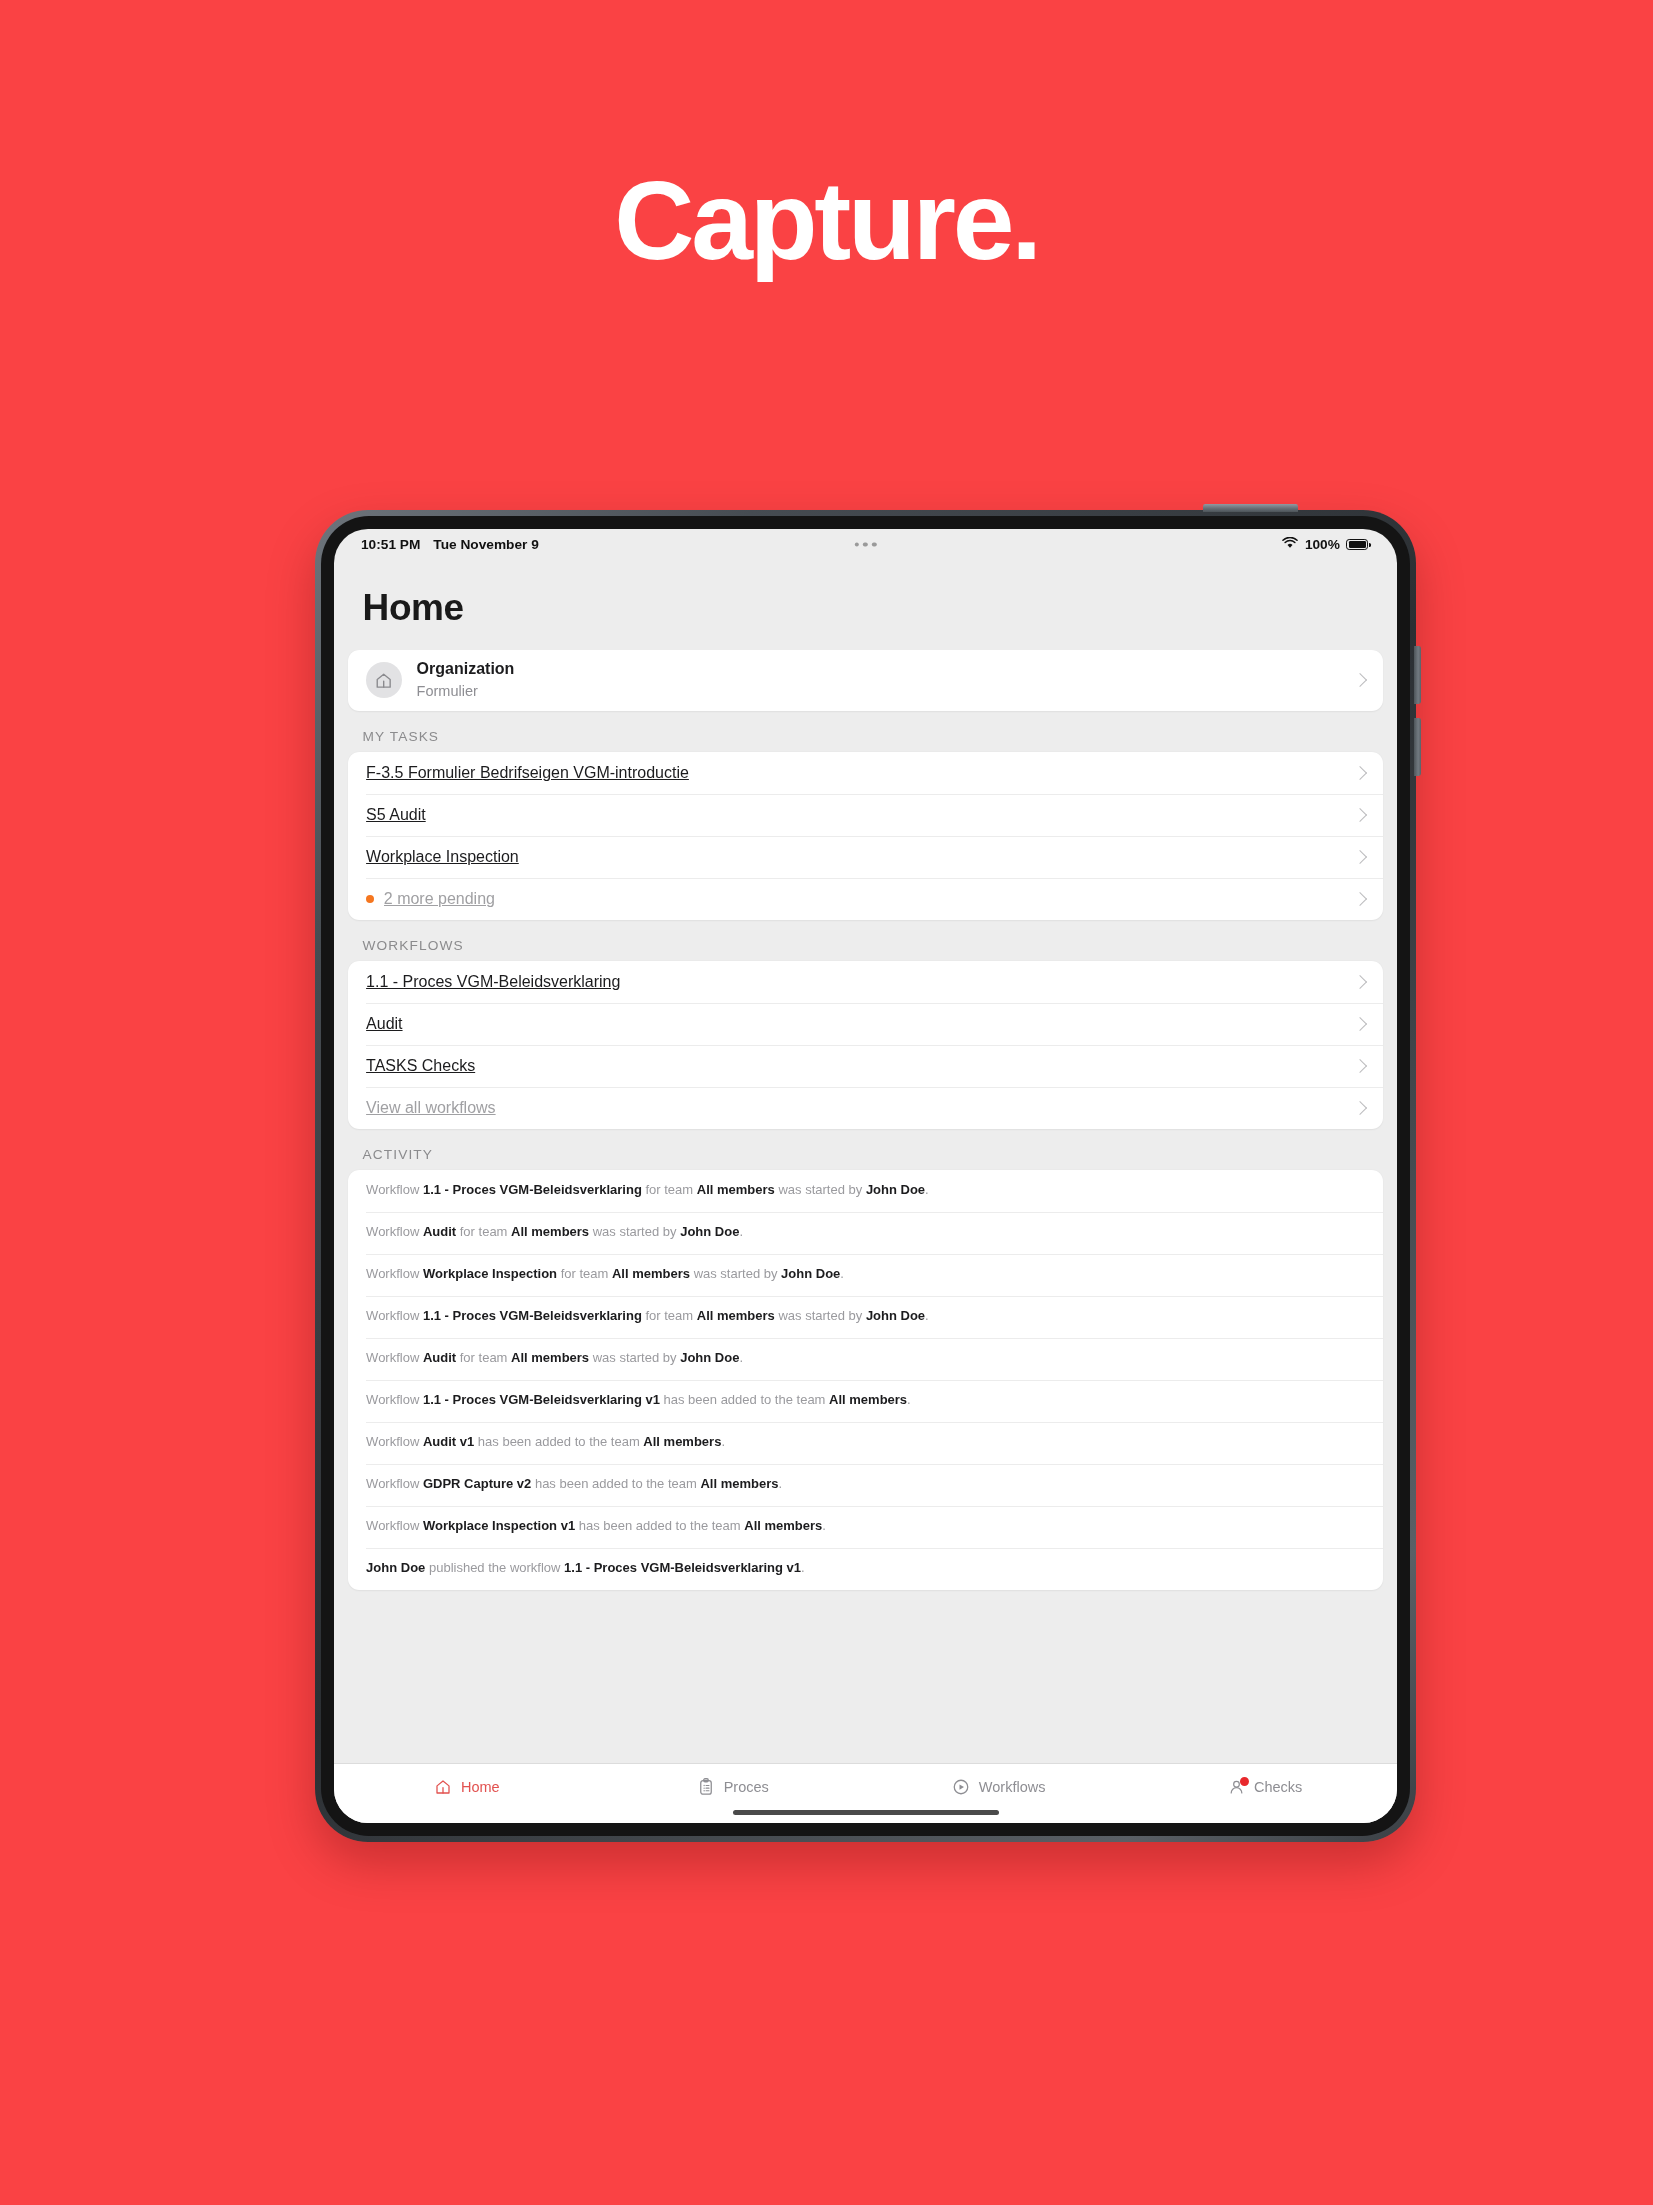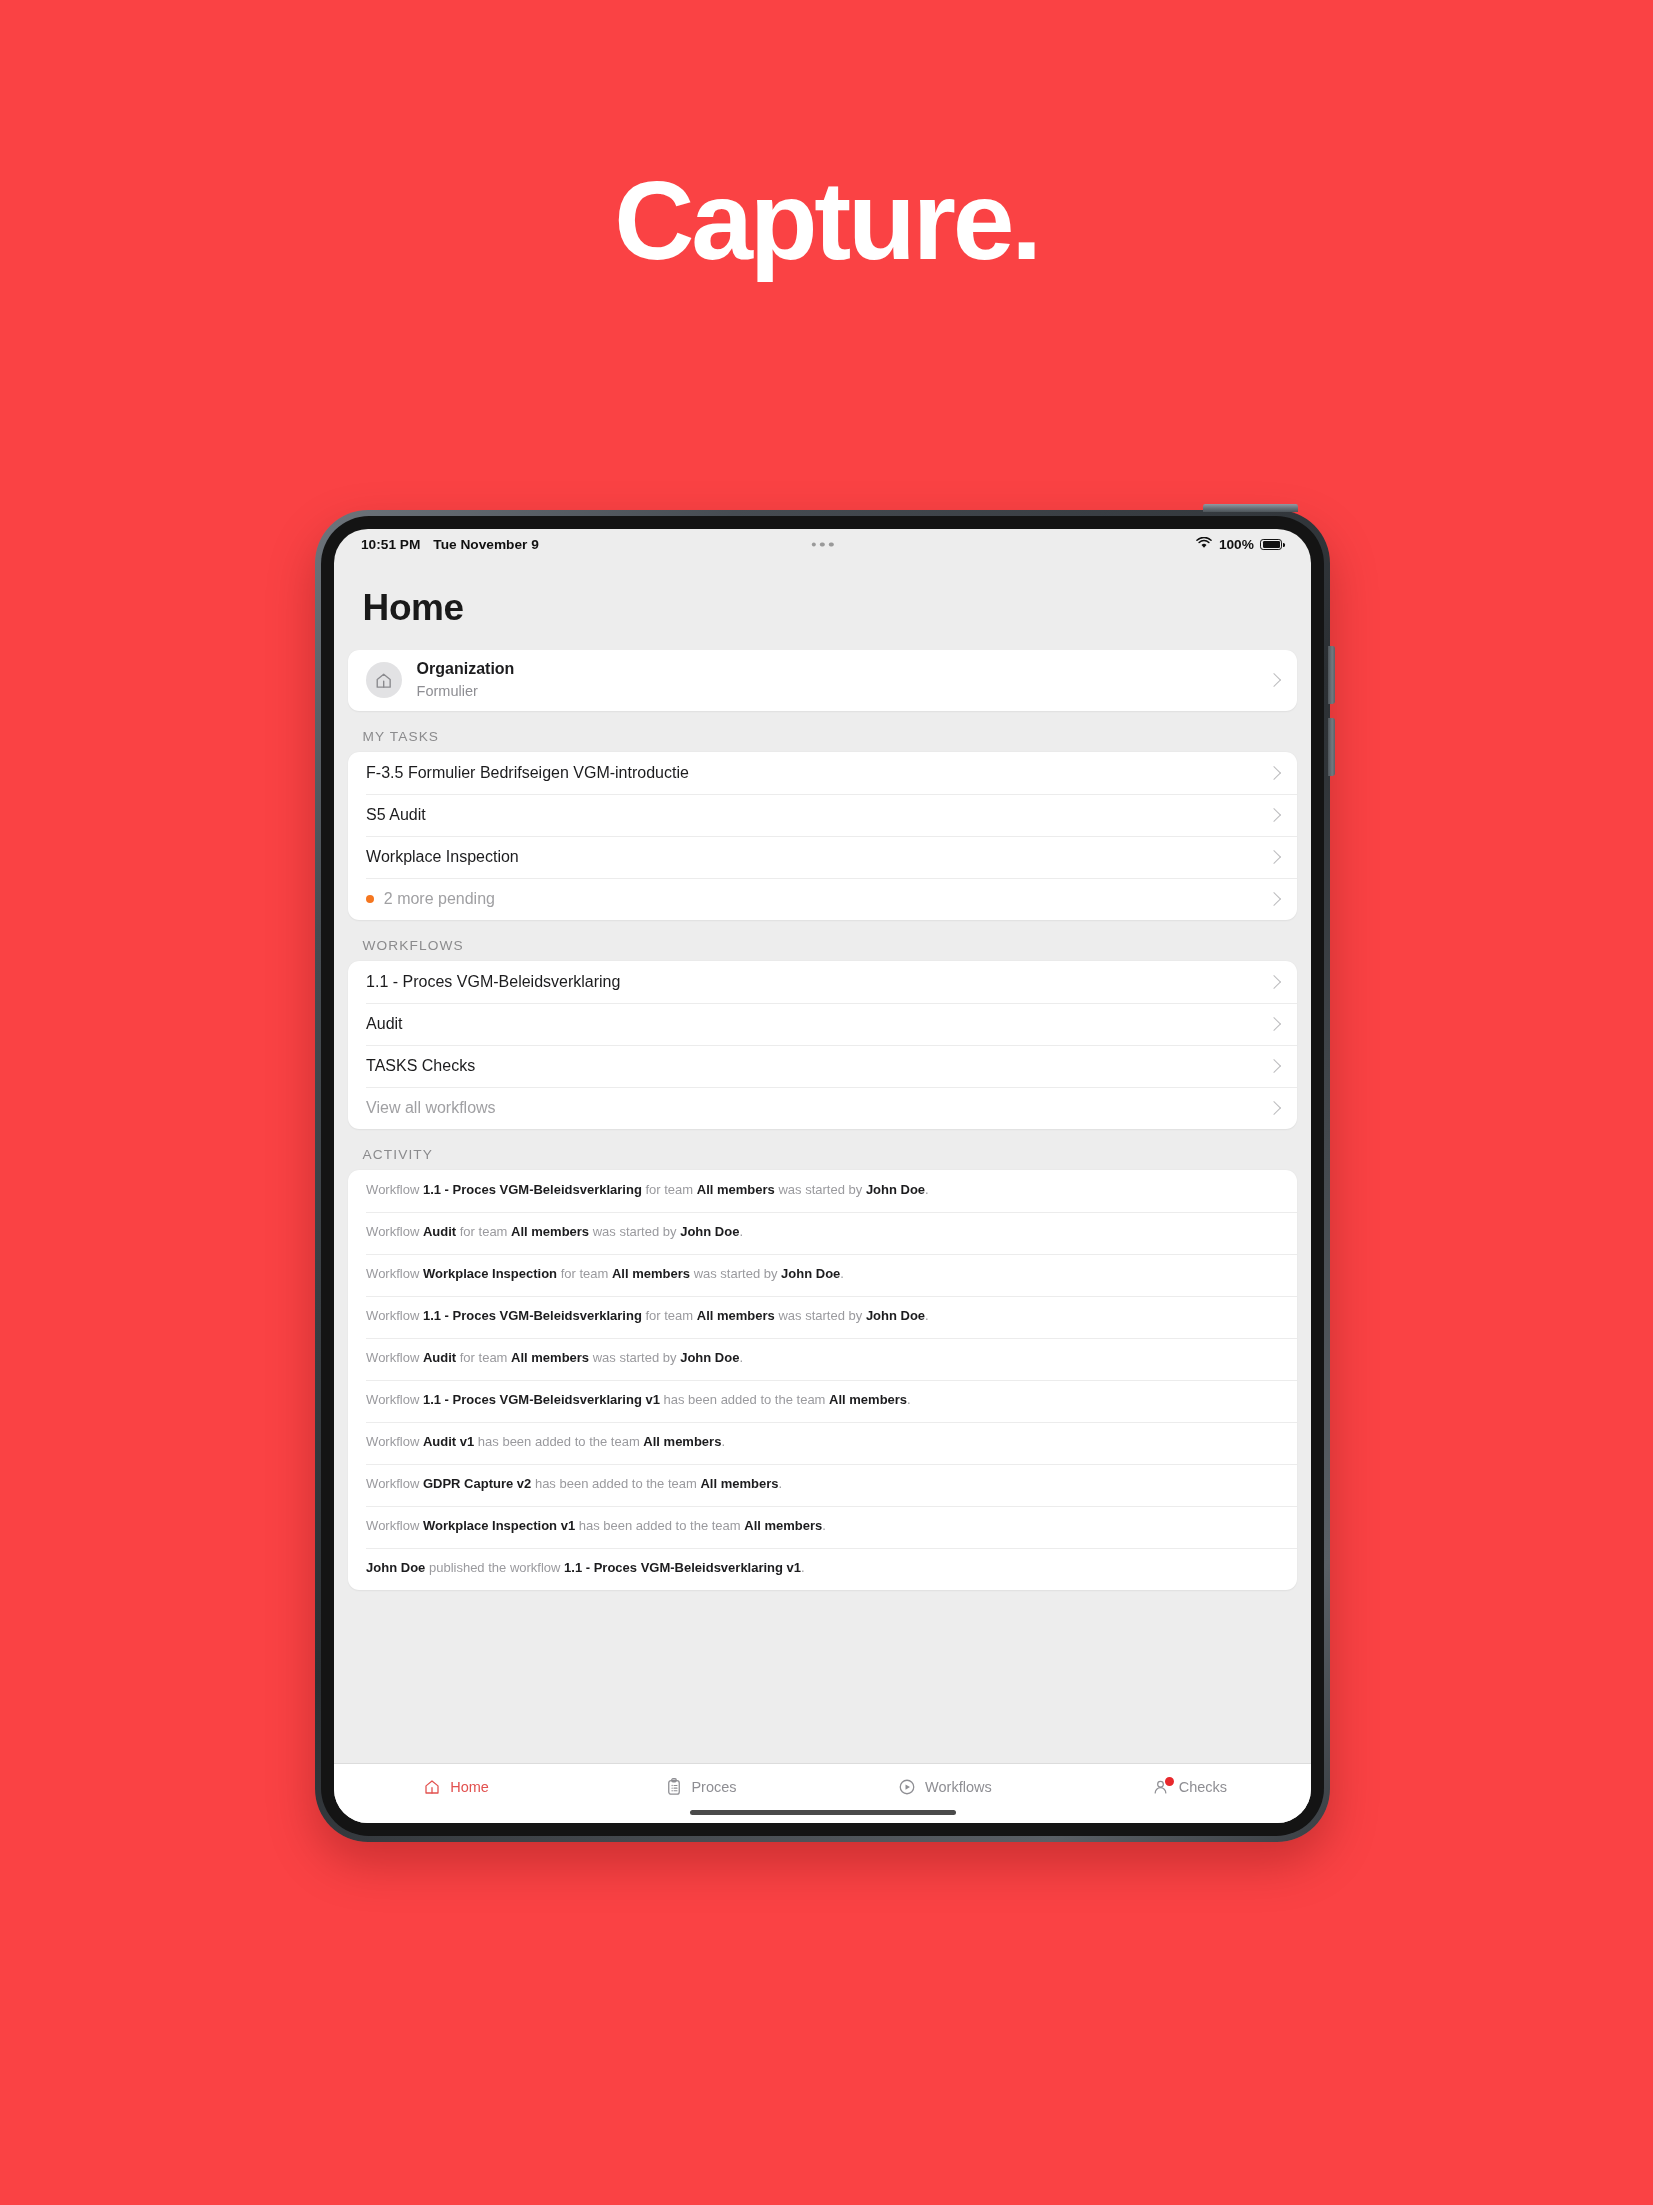--- a/index.html
+++ b/index.html
@@ -34,21 +34,21 @@
     line-height: 1;
     margin: 4px;
     padding-bottom: 57px;
   }
 
   
   .device {
     position: absolute;
     left: 315px;
     top: 510px;
-    width: 1015px;
+    width: 1101px;
     height: 1332px;
   }
   .device-frame {
     position: absolute;
     inset: 0;
     border-radius: 53px;
     background: linear-gradient(135deg, #6e757c 0%, #464c52 18%, #2b2f33 50%, #5a6066 88%, #3a3f44 100%);
     box-shadow: 0 21px 48px rgba(80, 0, 0, 0.28);
   }
   .device-inner {
@@ -247,20 +247,21 @@
     height: 0.8px;
     background: #ececec;
   }
   .row-label {
     font-size: 16px;
     color: #1c1c1e;
     flex: 1 1 auto;
     white-space: nowrap;
     overflow: hidden;
     text-overflow: ellipsis;
+    text-decoration: underline;
   }
   .row-label.muted { color: #a0a0a3; }
 
   .chev {
     flex: 0 0 auto;
     width: 9px;
     height: 9px;
     border-right: 1.6px solid #bcbcbe;
     border-top: 1.6px solid #bcbcbe;
     transform: rotate(45deg);

